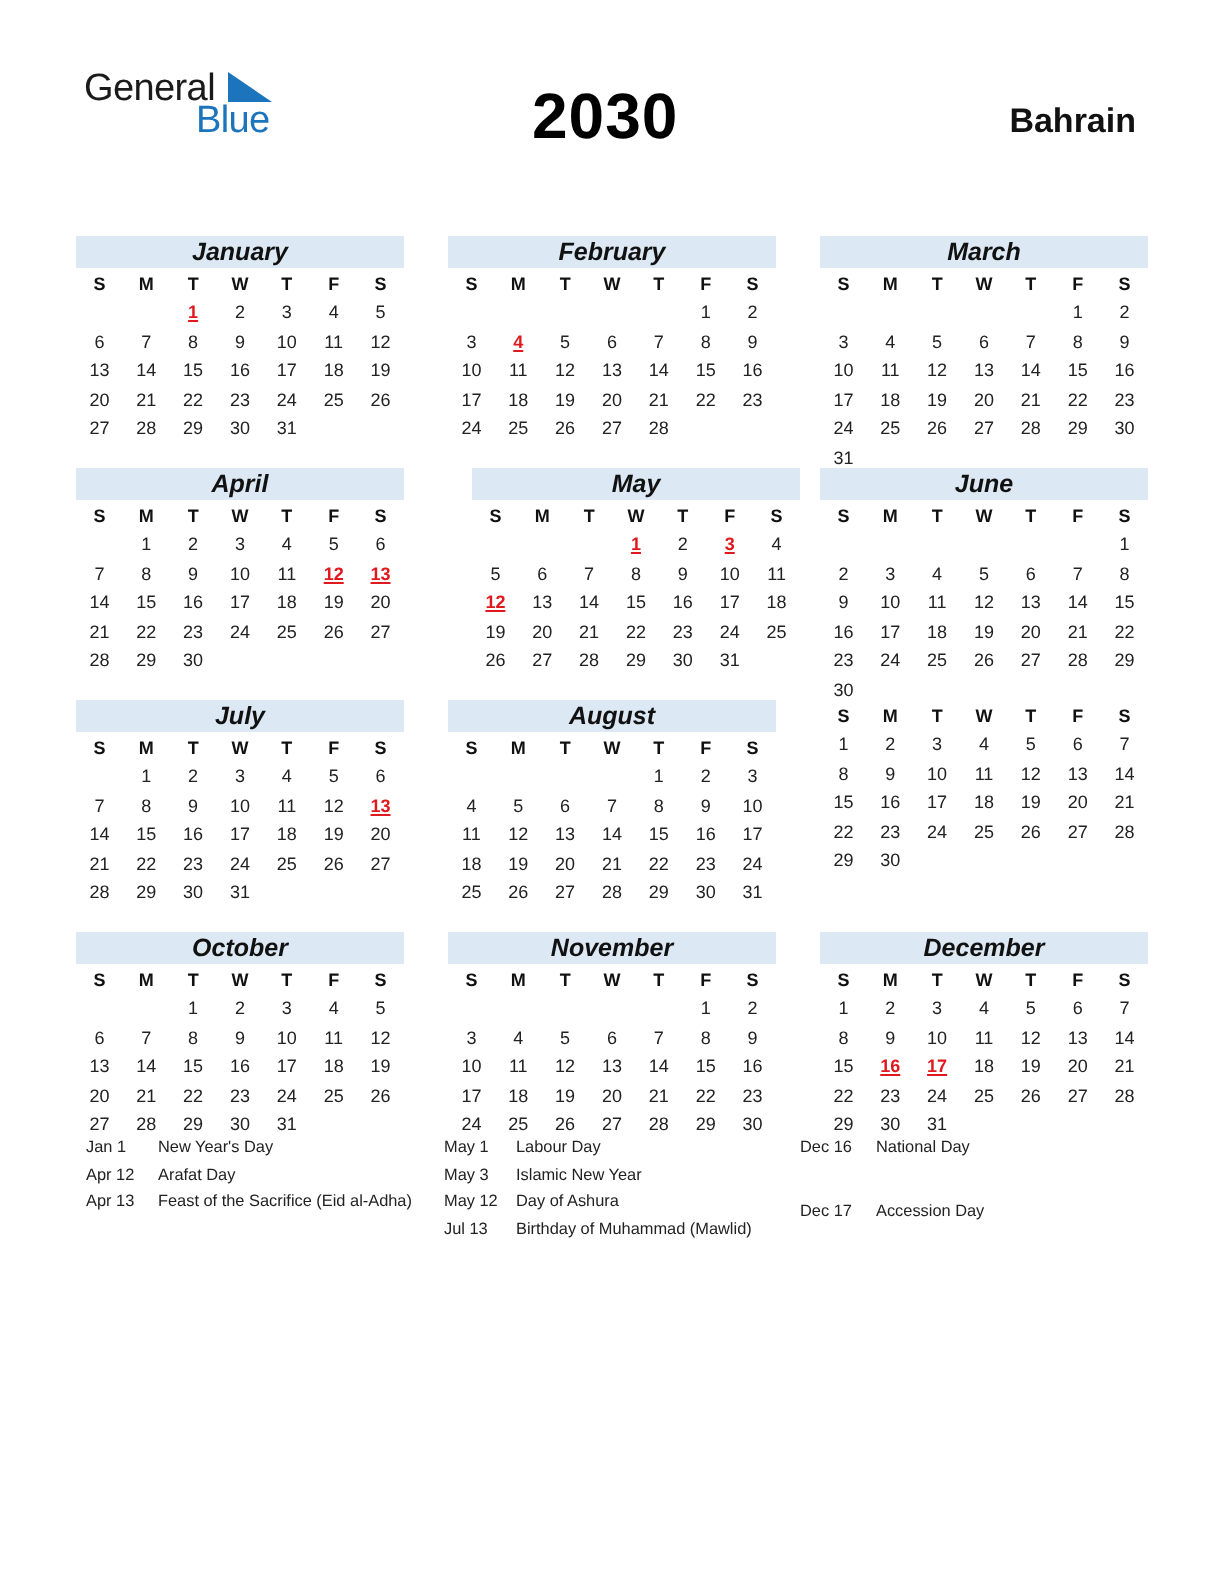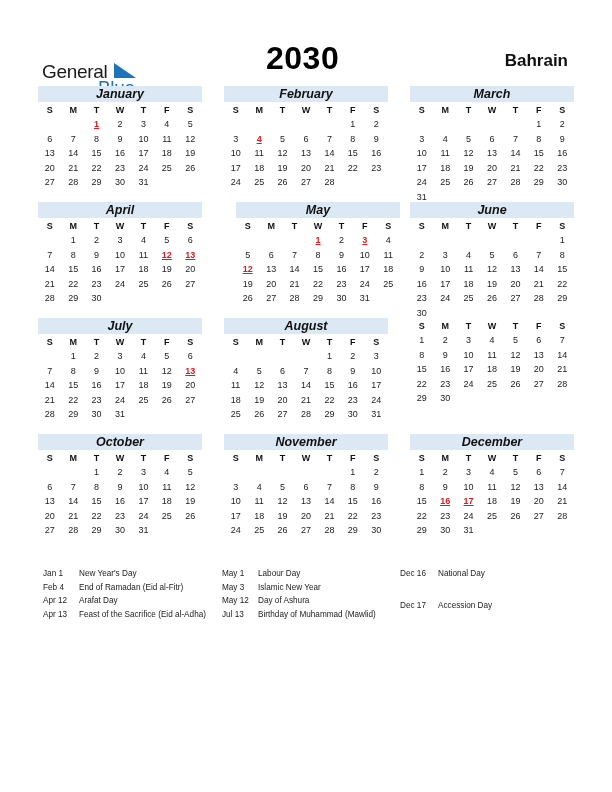--- a/index.html
+++ b/index.html
@@ -1,26 +1,26 @@
 <!DOCTYPE html>
 <html><head>
 <meta charset="utf-8">
 <style>
   html, body { margin: 0; padding: 0; background: #ffffff; }
   body { width: 612px; height: 792px; position: relative; overflow: hidden;
          font-family: "Liberation Sans", sans-serif; color: #1a1a1a; }
-  .logo { position: absolute; left: 42px; top: 34px; width: 110px; height: 40px; margin-top: 27px; }
+  .logo { position: absolute; left: 42px; top: 34px; width: 110px; height: 40px; }
   .logo-general { position: absolute; left: 0; top: 0; font-size: 19px; color: #1a1a1a; letter-spacing: -0.3px; }
   .logo-blue { position: absolute; left: 56px; top: 16px; font-size: 19px; color: #1c75bc; letter-spacing: -0.3px; }
   .logo-tri { position: absolute; left: 72px; top: 2px; width: 0; height: 0;
               border-bottom: 15px solid #1c75bc; border-right: 22px solid transparent; border-left: 0 solid transparent; }
   .year { position: absolute; left: 266px; top: 40px; font-size: 32px; font-weight: bold; color: #000; letter-spacing: 0.5px; }
   .country { position: absolute; right: 44px; top: 51px; font-size: 17px; font-weight: bold; color: #111; }
 
-  .month { position: absolute; width: 164px; }
+  .month { position: absolute; width: 164px; margin-top: 32px; }
   .month-head { height: 16px; background: #dce8f3; text-align: center; font-weight: bold; font-style: italic;
                 font-size: 12.5px; line-height: 16px; color: #111; }
   .grid { display: grid; grid-template-columns: repeat(7, 1fr); margin-top: 1px; }
   .dow { font-size: 9px; font-weight: bold; text-align: center; height: 14px; line-height: 14px; color: #111; }
   .day { font-size: 9px; text-align: center; height: 14.5px; line-height: 14.5px; color: #222; }
   .day.hol { color: #e0191f; font-weight: bold; text-decoration: underline; }
 
   .hol-list { position: absolute; top: 567px; font-size: 8.2px; color: #222; }
   .hol-row { height: 13.5px; line-height: 13.5px; white-space: nowrap; }
   .hol-date { display: inline-block; }
@@ -576,21 +576,20 @@
         <div class="day">28</div>
         <div class="day">29</div>
         <div class="day">30</div>
         <div class="day">31</div>
       </div>
     </div>
   </div>
 <div id="holidays">
     <div class="hol-list" style="left: 43px;">
       <div class="hol-row"><span class="hol-date" style="width: 36px;">Jan 1</span><span>New Year's Day</span></div>
-      <div class="hol-row"><span class="hol-date" style="width: 36px;">Feb 4</span><span>End of Ramadan (Eid al-Fitr)</span></div>
       <div class="hol-row"><span class="hol-date" style="width: 36px;">Apr 12</span><span>Arafat Day</span></div>
       <div class="hol-row"><span class="hol-date" style="width: 36px;">Apr 13</span><span>Feast of the Sacrifice (Eid al-Adha)</span></div>
     </div>
     <div class="hol-list" style="left: 222px;">
       <div class="hol-row"><span class="hol-date" style="width: 36px;">May 1</span><span>Labour Day</span></div>
       <div class="hol-row"><span class="hol-date" style="width: 36px;">May 3</span><span>Islamic New Year</span></div>
       <div class="hol-row"><span class="hol-date" style="width: 36px;">May 12</span><span>Day of Ashura</span></div>
       <div class="hol-row"><span class="hol-date" style="width: 36px;">Jul 13</span><span>Birthday of Muhammad (Mawlid)</span></div>
     </div>
     <div class="hol-list" style="left: 400px;">

